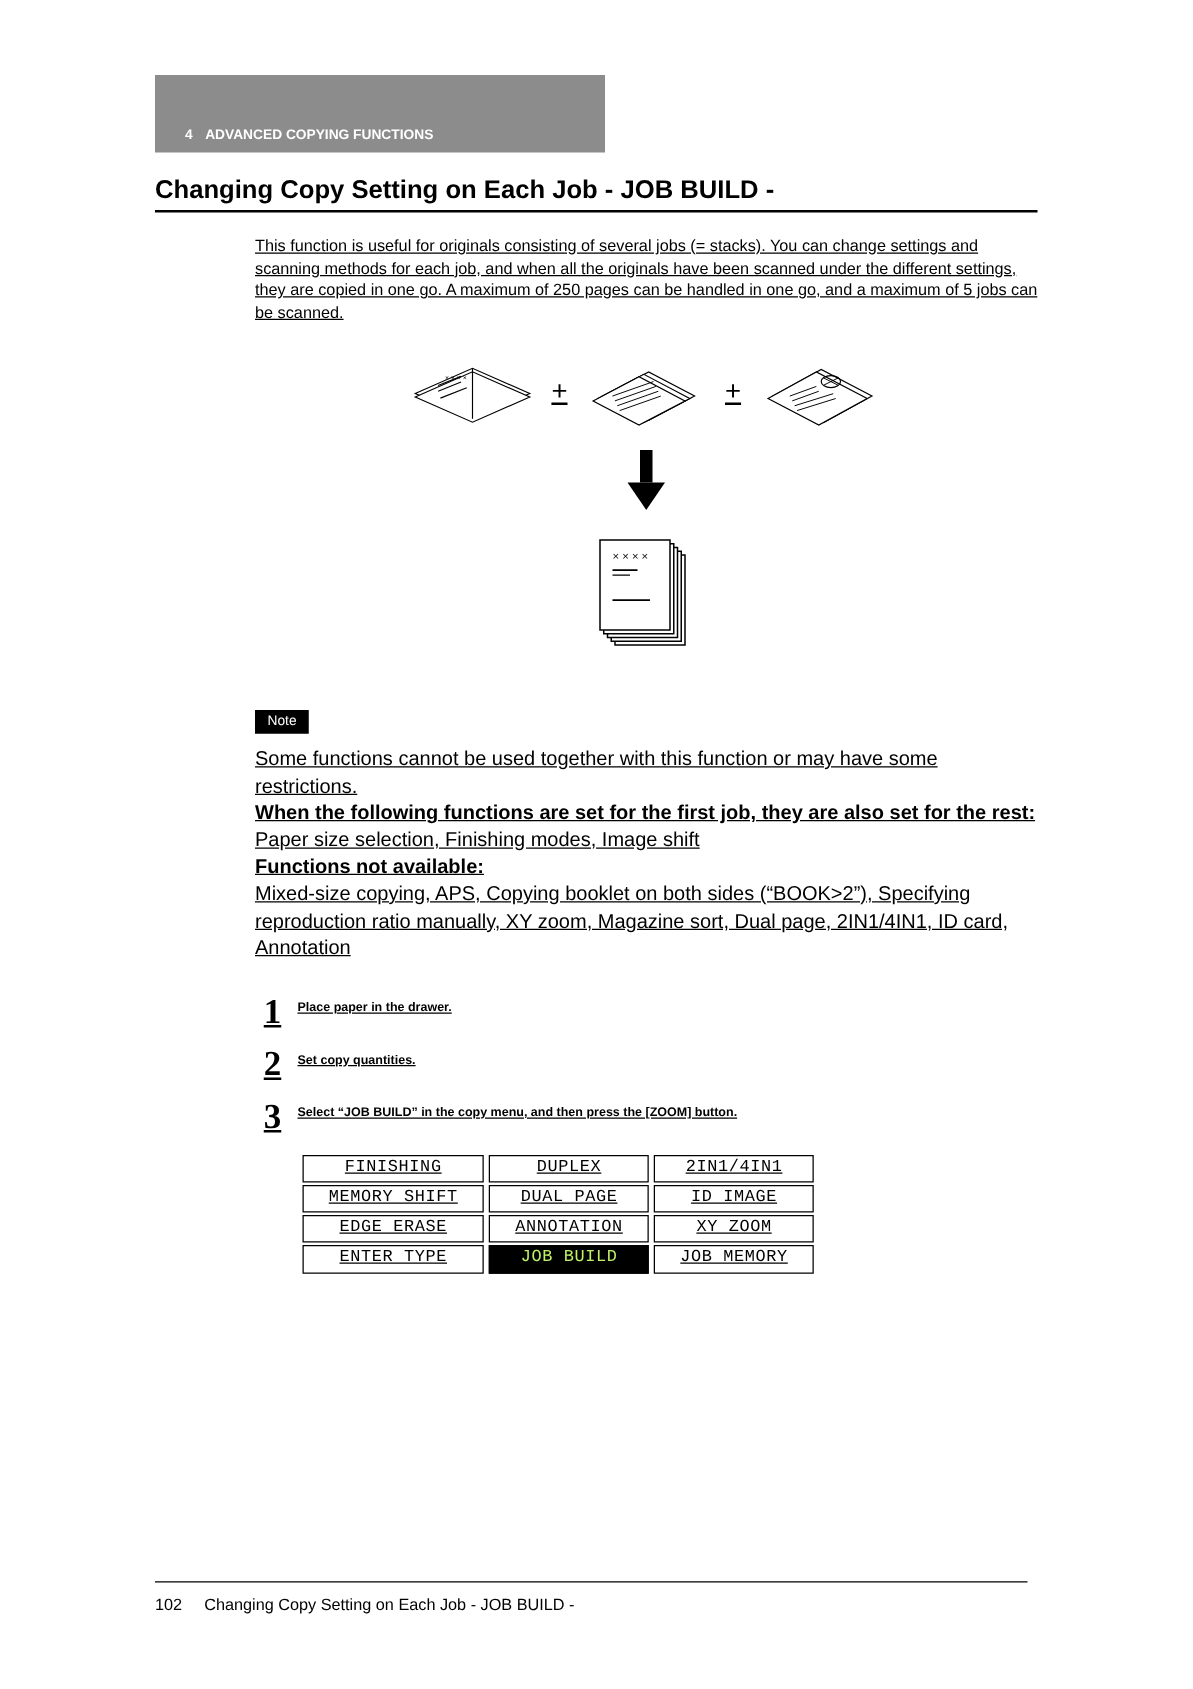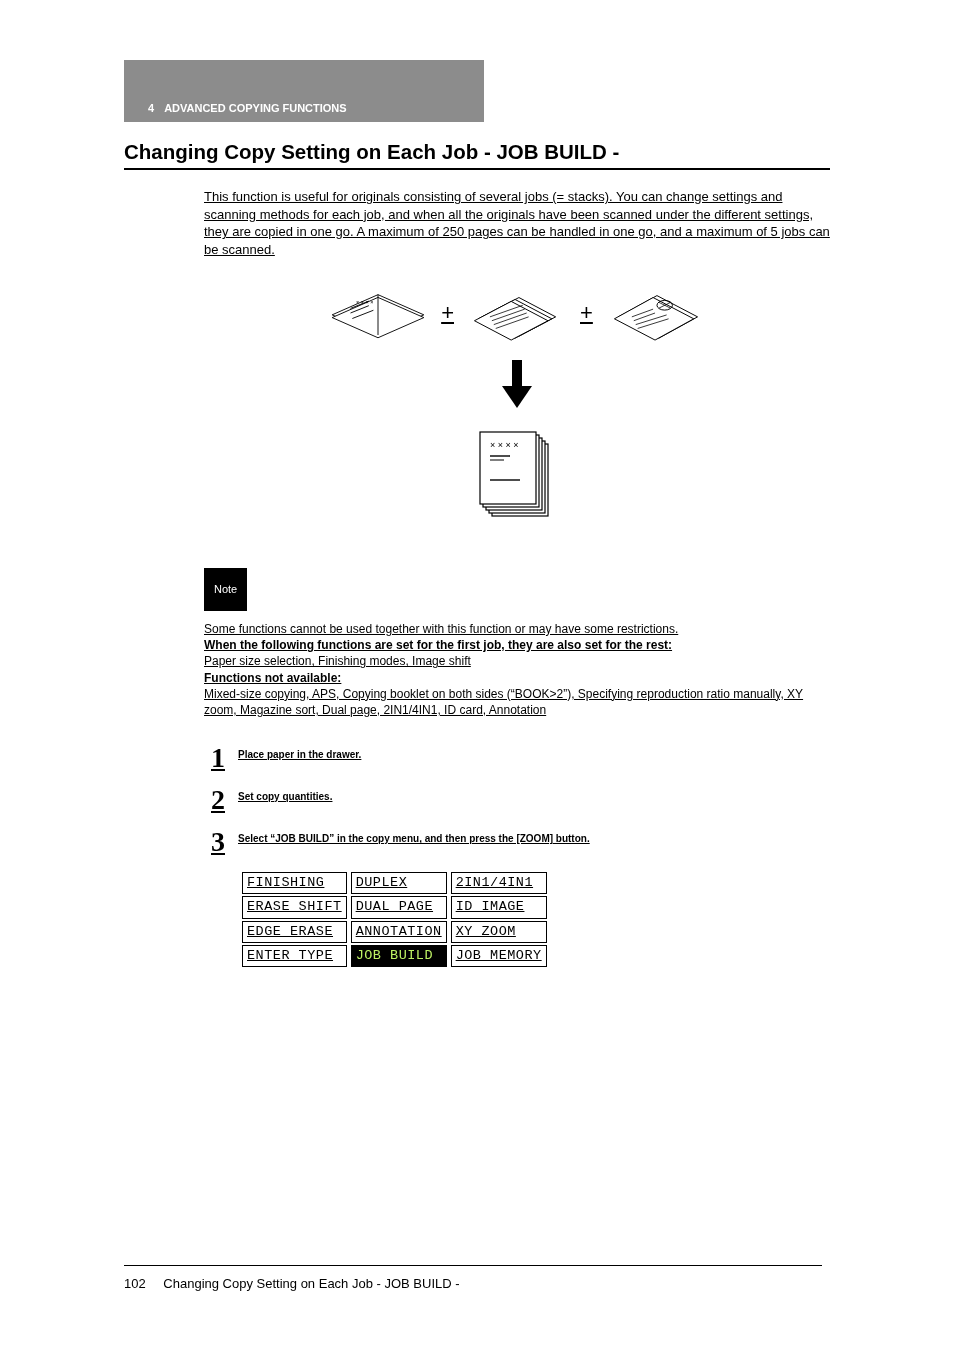--- a/index.html
+++ b/index.html
@@ -64,26 +64,26 @@
     margin-top: 18px;
   }
   .stack-out {
     margin-top: 18px;
   }
   .note-tag {
     display: inline-block;
     background: #000;
     color: #fff;
     font-size: 11px;
-    padding: 14px 10px;
+    padding: 2px 10px;
     margin-top: 24px;
   }
   .note-body {
     margin-top: 10px;
-    font-size: 12px;
+    font-size: 16px;
     line-height: 1.35;
   }
   .steps {
     margin-top: 26px;
   }
   .step {
     display: flex;
     align-items: flex-start;
     margin-bottom: 14px;
   }
@@ -105,21 +105,22 @@
   .menu-grid {
     margin-top: 14px;
     margin-left: 34px;
     border-collapse: separate;
     border-spacing: 4px 2px;
     font-family: "Courier New", monospace;
     font-size: 13.5px;
   }
   .menu-grid td {
     border: 1px solid #000;
-    padding: 1px 4px;
+    padding: 1px 20px;
+    text-align: center;
     letter-spacing: 0.5px;
     white-space: nowrap;
   }
   .menu-grid td.sel {
     background: #000;
     color: #bef264;
   }
   .footer {
     position: absolute;
     left: 124px;
@@ -227,21 +228,21 @@
       </div>
 
       <table class="menu-grid">
         <tbody>
             <tr>
           <td>FINISHING</td>
           <td>DUPLEX</td>
           <td>2IN1/4IN1</td>
         </tr>
         <tr>
-          <td>ERASE SHIFT</td>
+          <td>MEMORY SHIFT</td>
           <td>DUAL PAGE</td>
           <td>ID IMAGE</td>
         </tr>
         <tr>
           <td>EDGE ERASE</td>
           <td>ANNOTATION</td>
           <td>XY ZOOM</td>
         </tr>
         <tr>
           <td>ENTER TYPE</td>

